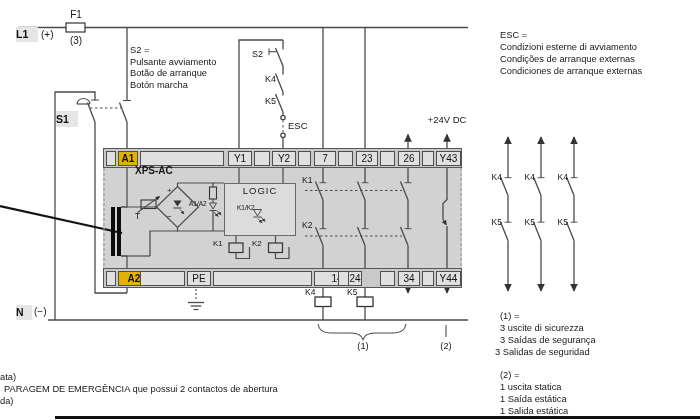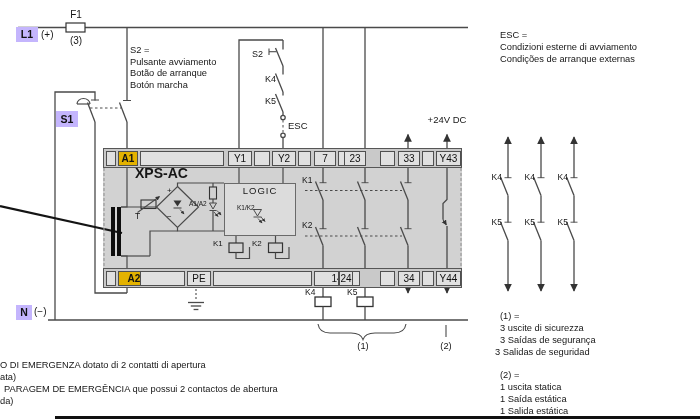--- a/index.html
+++ b/index.html
@@ -1,24 +1,24 @@
 <!DOCTYPE html>
 <html><head>
 <meta charset="utf-8">
 <style>
   html,body{margin:0;padding:0;background:#fff}
   #stage{position:relative;width:700px;height:420px;background:#ffffff;overflow:hidden;
          font-family:"Liberation Sans",sans-serif}
   .t{position:absolute;font-family:"Liberation Sans",sans-serif;color:#161616;white-space:nowrap;line-height:1.15}
   .f65{font-size:6.5px}.f8{font-size:8px}.f85{font-size:8.5px}.f9{font-size:9px}
   .f93{font-size:9.3px}.f95{font-size:9.5px}.f10{font-size:10px}
-  .f11b{font-size:14px;font-weight:bold}
+  .f11b{font-size:10px;font-weight:bold}
   .ctr{text-align:center}.rt{text-align:right}
-  .badge{position:absolute;background:#c4b5fd;color:#111;font:600 10.5px/15px "Liberation Sans",sans-serif;
-         text-align:center;z-index:5}
+  .badge{position:absolute;background:#e5e5e5;color:#111;font:600 10.5px/15px "Liberation Sans",sans-serif;
+         text-align:left;z-index:5}
   .module-body{position:absolute;left:103px;top:148px;width:359px;height:140px;background:#d2d2d2;z-index:1}
   .logic-box{position:absolute;left:224px;top:183px;width:72px;height:53px;background:#dcdcdc;
              border:1px solid #6a6a6a;box-sizing:border-box;z-index:1}
   .strip{position:absolute;left:103px;width:359px;height:20px;background:#c9c9c9;
          border:1px solid #565656;box-sizing:border-box;z-index:3}
   .cell{position:absolute;top:1.5px;height:15px;background:#e0e0e0;border:1px solid #4f4f4f;
         box-sizing:border-box;font:10px/13px "Liberation Sans",sans-serif;text-align:center;color:#111}
   .cell.yellow{background:#e3b200;font-weight:600}
   svg.wires{position:absolute;left:0;top:0;z-index:2}
   .txt-layer{position:absolute;left:0;top:0;width:700px;height:420px;z-index:4;pointer-events:none}
@@ -223,36 +223,36 @@
   <div class="strip" style="top:148px">
     <div class="cell" style="left:2px;width:10px"></div>
     <div class="cell yellow" style="left:14px;width:20px">A1</div>
     <div class="cell" style="left:36px;width:84px"></div>
     <div class="cell" style="left:124px;width:24px">Y1</div>
     <div class="cell" style="left:150px;width:16px"></div>
     <div class="cell" style="left:168px;width:24px">Y2</div>
     <div class="cell" style="left:194px;width:13px"></div>
     <div class="cell" style="left:210px;width:22px">7</div>
     <div class="cell" style="left:234px;width:15px"></div>
-    <div class="cell" style="left:240px;width:22px">23</div>
+    <div class="cell" style="left:252px;width:22px">23</div>
     <div class="cell" style="left:276px;width:15px"></div>
-    <div class="cell" style="left:294px;width:22px">33</div>
+    <div class="cell" style="left:294px;width:22px">26</div>
     <div class="cell" style="left:318px;width:12px"></div>
     <div class="cell" style="left:332px;width:25px">Y43</div>
   </div>
 
   <div class="strip" style="top:268px">
     <div class="cell" style="left:2px;width:10px"></div>
     <div class="cell yellow" style="left:14px;width:32px">A2</div>
     <div class="cell" style="left:36px;width:45px"></div>
     <div class="cell" style="left:83px;width:24px">PE</div>
     <div class="cell" style="left:109px;width:99px"></div>
     <div class="cell" style="left:210px;width:46px">14</div>
     <div class="cell" style="left:234px;width:15px"></div>
-    <div class="cell" style="left:235px;width:14px">24</div>
+    <div class="cell" style="left:244px;width:14px">24</div>
     <div class="cell" style="left:276px;width:15px"></div>
     <div class="cell" style="left:294px;width:22px">34</div>
     <div class="cell" style="left:318px;width:12px"></div>
     <div class="cell" style="left:332px;width:25px">Y44</div>
   </div>
 
   <div class="txt-layer">
 
     <div class="badge" style="left:16px;top:27px;width:22px;height:15px">L1</div>
     <span class="t f10" style="left:41px;top:29px">(+)</span>
@@ -267,20 +267,21 @@
     <span class="t f93" style="left:130px;top:79.5px">Botón marcha</span>
 
     <span class="t f9" style="left:252px;top:49px">S2</span>
     <span class="t f9" style="left:265px;top:74px">K4</span>
     <span class="t f9" style="left:265px;top:96px">K5</span>
     <span class="t f95" style="left:288px;top:121px">ESC</span>
 
     <span class="t f93" style="left:500px;top:30px">ESC =</span>
     <span class="t f93" style="left:500px;top:54px">Condições de arranque externas</span>
     <span class="t f93" style="left:500px;top:42px">Condizioni esterne di avviamento</span>
+    <span class="t f93" style="left:500px;top:66px">Condiciones de arranque externas</span>
 
     <span class="t f95 ctr" style="left:415px;top:115px;width:64px">+24V DC</span>
 
     <span class="t f11b" style="left:135px;top:165px">XPS-AC</span>
     <span class="t f85" style="left:135px;top:212px">T</span>
     <span class="t f8" style="left:167px;top:186px">+</span>
     <span class="t f8" style="left:167px;top:212px">−</span>
     <span class="t f65" style="left:189px;top:200px">A1/A2</span>
     <span class="t f95 ctr" style="left:224px;top:186px;width:72px;letter-spacing:1px">LOGIC</span>
     <span class="t f65" style="left:237px;top:204px">K1/K2</span>
@@ -306,20 +307,19 @@
 
     <span class="t f93" style="left:500px;top:311px">(1) =</span>
     <span class="t f93" style="left:500px;top:323px">3 uscite di sicurezza</span>
     <span class="t f93" style="left:500px;top:335px">3 Saídas de segurança</span>
     <span class="t f93" style="left:495px;top:347px">3 Salidas de seguridad</span>
     <span class="t f93" style="left:500px;top:370px">(2) =</span>
     <span class="t f93" style="left:500px;top:382px">1 uscita statica</span>
     <span class="t f93" style="left:500px;top:394px">1 Saída estática</span>
     <span class="t f93" style="left:500px;top:406px">1 Salida estática</span>
 
-    <span class="t f93" style="left:0px;top:360px">O DI EMERGENZA dotato di 2 contatti di apertura</span>
     <span class="t f93" style="left:0px;top:372px">ata)</span>
     <span class="t f93" style="left:4px;top:384px">PARAGEM DE EMERGÊNCIA que possui 2 contactos de abertura</span>
     <span class="t f93" style="left:0px;top:396px">da)</span>
   </div>
 
   <div class="bottom-rule"></div>
 </div>
 
 </body></html>

